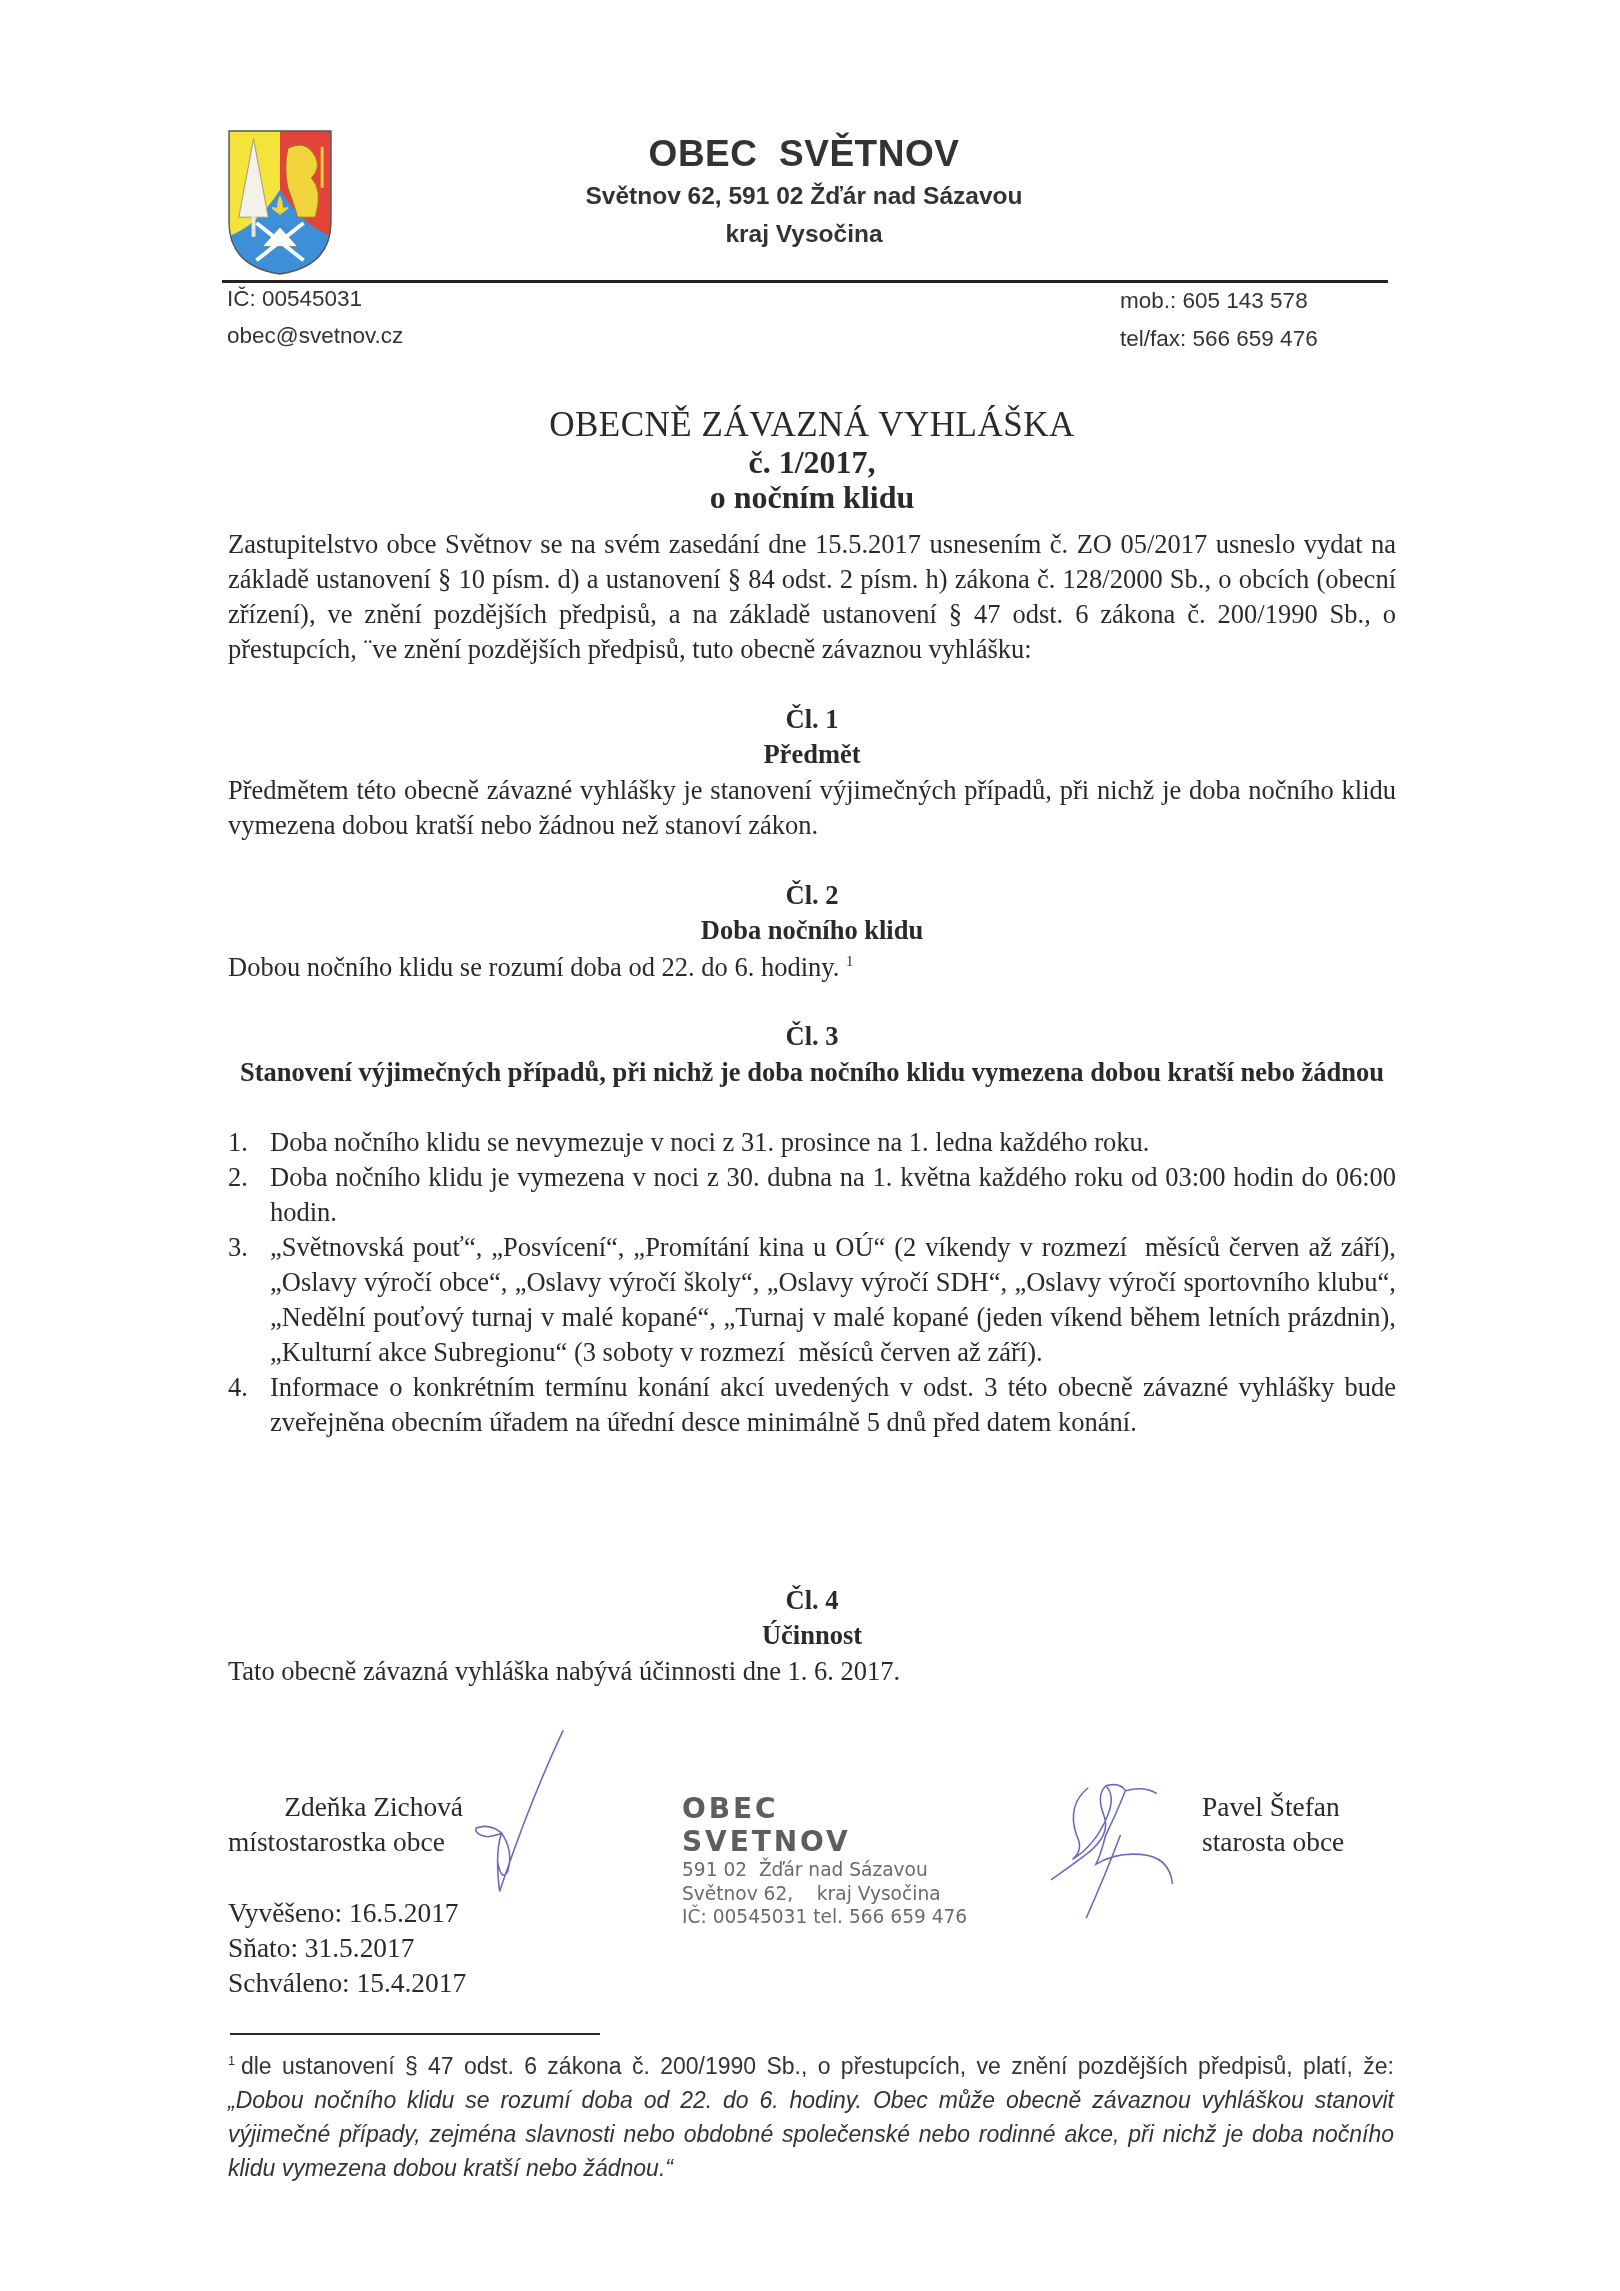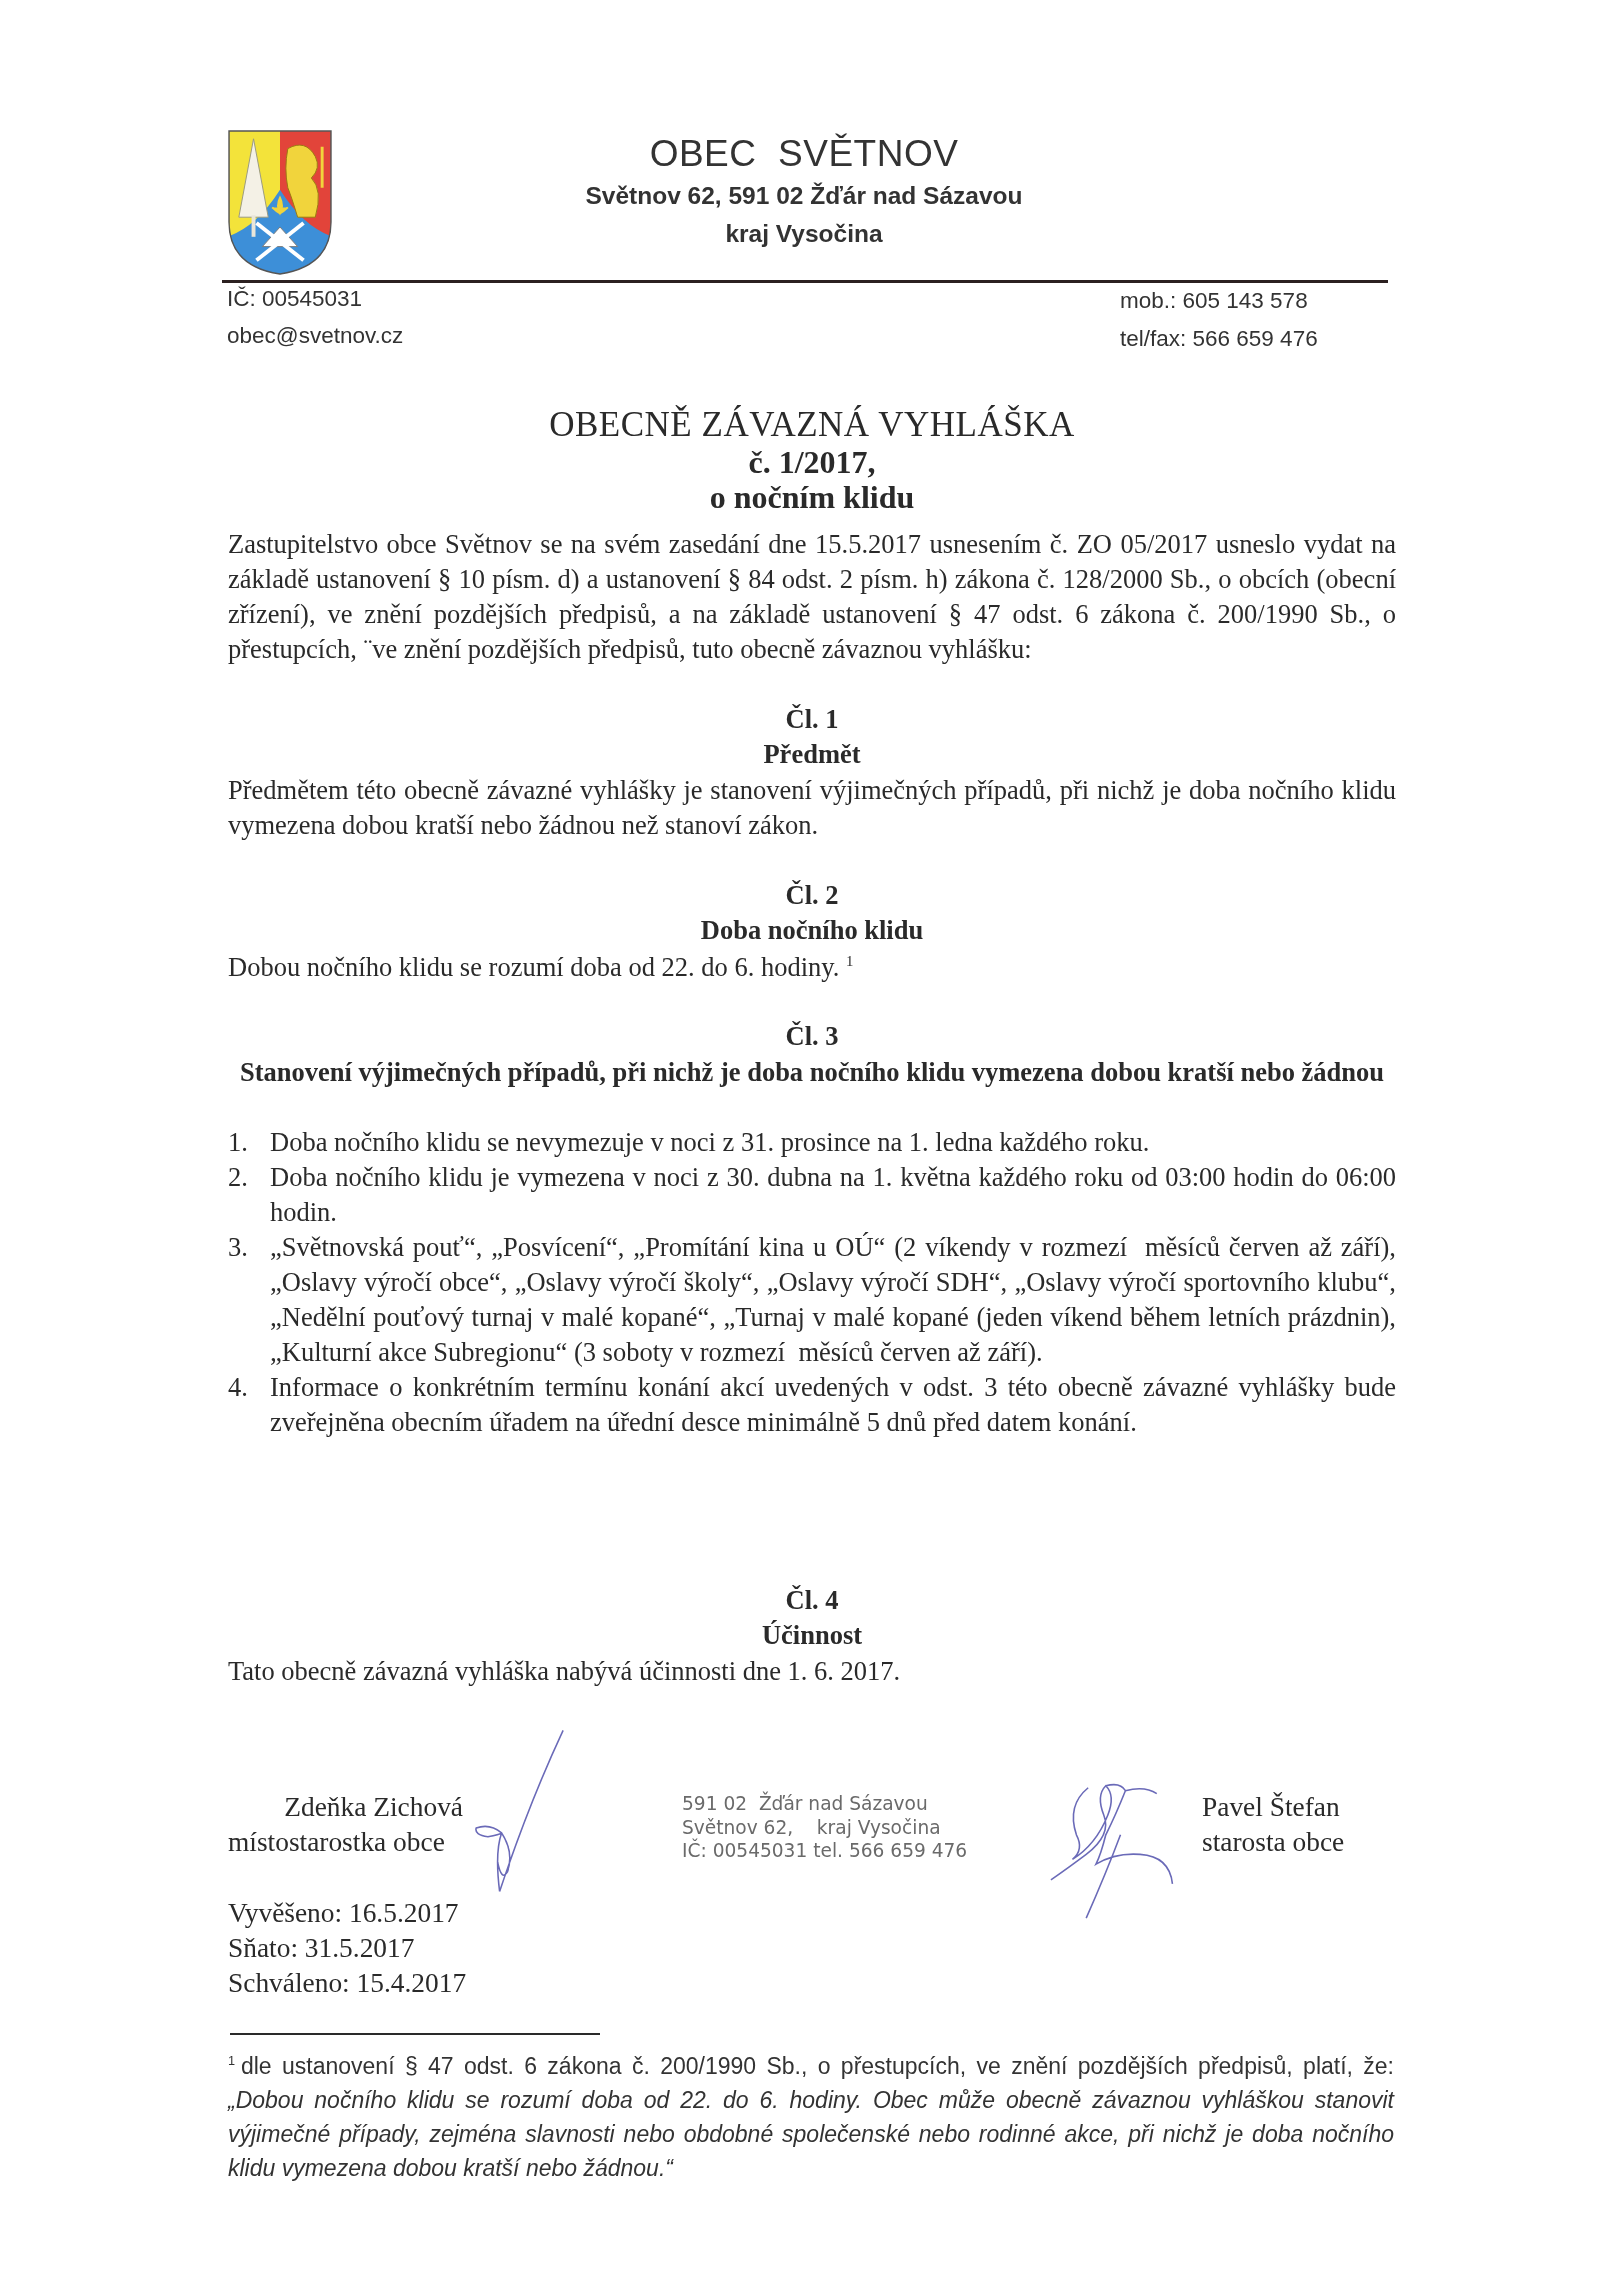--- a/index.html
+++ b/index.html
@@ -3,21 +3,21 @@
 <meta charset="utf-8">
 <style>
   html, body { margin:0; padding:0; background:#ffffff; }
   body { width:1620px; height:2292px; position:relative; overflow:hidden; color:#2a2a2a; }
   .abs { position:absolute; }
   .sans { font-family:"Liberation Sans", sans-serif; }
   .serif { font-family:"Liberation Serif", serif; }
 
   
   #logo { left:227px; top:129px; width:106px; height:147px; }
-  #org-name { left:549px; width:510px; top:133px; text-align:center; font-size:37px; font-weight:normal; letter-spacing:0.5px; color:#333; }
+  #org-name { left:549px; width:510px; top:133px; text-align:center; font-size:37px; font-weight:bold; letter-spacing:0.5px; color:#333; }
   #org-address { left:451px; width:706px; top:182px; text-align:center; font-size:24.5px; font-weight:bold; color:#333; }
   #org-region { left:549px; width:510px; top:220px; text-align:center; font-size:24.5px; font-weight:bold; color:#333; }
   #header-rule { left:222px; top:280px; width:1166px; height:2.9px; background:#2b2020; }
   .contact { font-size:22.5px; color:#333; }
   #ico { left:227px; top:286px; }
   #email { left:227px; top:323px; }
   #mobile { left:1120px; top:288px; }
   #telfax { left:1120px; top:326px; }
 
   
@@ -164,20 +164,21 @@
     <path d="M125 5 Q90 80 60 170 M60 170 Q55 130 62 110 Q50 100 36 105 Q34 112 48 114 Q60 112 62 110 M62 110 Q75 130 68 150 Q62 160 58 140" fill="none" stroke="#6a6ab8" stroke-width="1.6"></path>
   </svg>
 </div>
 <div id="mayor-signature" class="abs">
   <svg width="147" height="147" viewBox="0 0 150 150">
     <path d="M42 12 Q20 30 30 60 Q38 75 26 85 Q50 70 62 40 Q70 20 60 10 Q50 20 58 40 Q66 60 40 80 Q20 95 4 106 M60 10 Q75 6 80 15 Q70 40 60 60 Q55 80 50 90 Q70 78 95 80 Q125 82 128 110 M80 15 Q100 10 112 18 M75 60 Q60 100 40 145" fill="none" stroke="#6a6ab8" stroke-width="1.6"></path>
   </svg>
 </div>
 
 <div id="stamp" class="abs">
+  <div id="stamp-title">OBEC SVETNOV</div>
   <div class="stamp-line" style="white-space:pre;">591 02  Žďár nad Sázavou</div>
   <div class="stamp-line" style="white-space:pre;">Světnov 62,    kraj Vysočina</div>
   <div class="stamp-line" style="white-space:pre;">IČ: 00545031 tel. 566 659 476</div>
 </div>
 
 <div id="mayor-name" class="abs serif sig">Pavel Štefan</div>
 <div id="mayor-role" class="abs serif sig">starosta obce</div>
 
 <div id="footnote-rule" class="abs"></div>
 <div id="footnote" class="abs sans justify">

